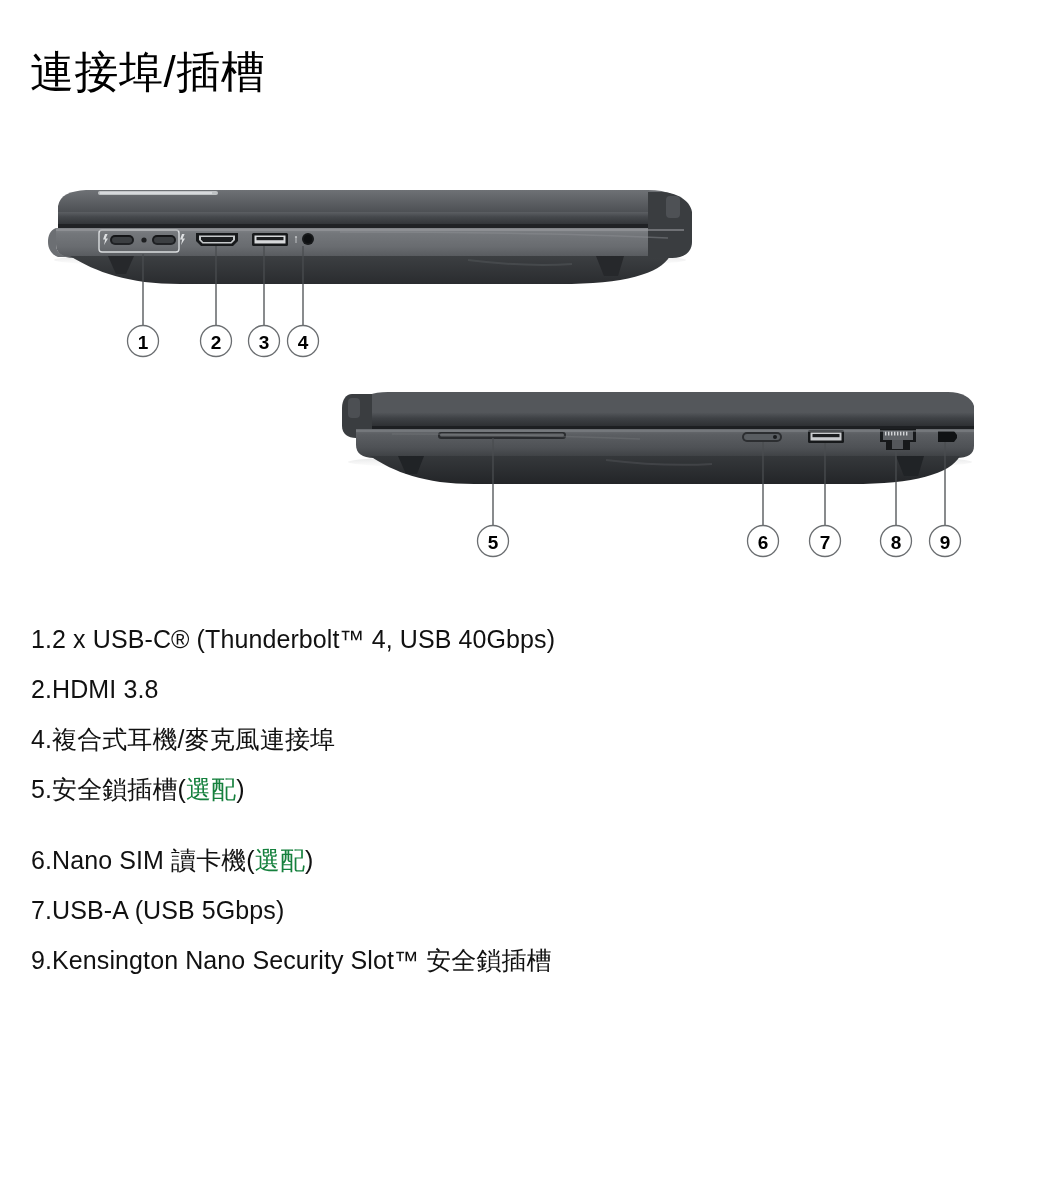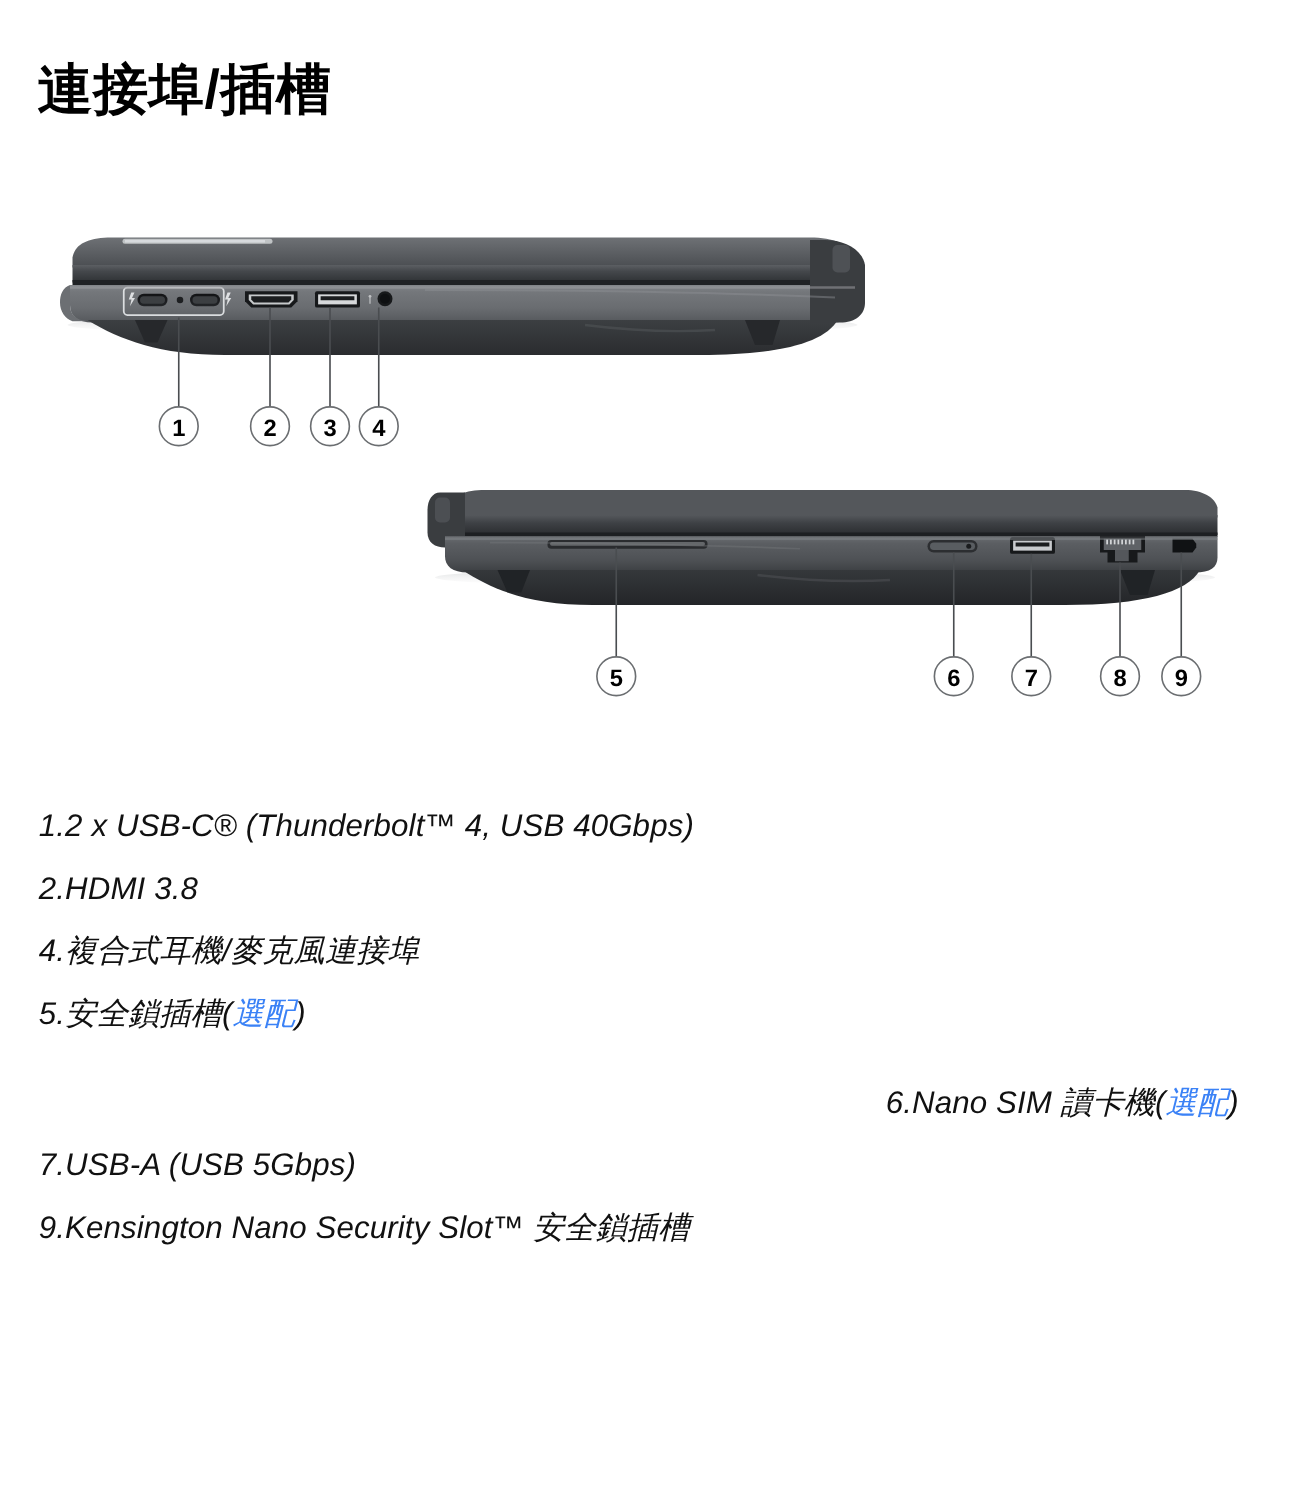--- a/index.html
+++ b/index.html
@@ -17,21 +17,21 @@
     color: #111111;
     -webkit-font-smoothing: antialiased;
   }
 
   
   .page-title {
     position: absolute;
     left: 30px;
     top: 18px;
     font-size: 44px;
-    font-weight: 700;
+    font-weight: 400;
     letter-spacing: 0.5px;
     line-height: 1.15;
     color: #000000;
     white-space: nowrap;
   }
 
   
   .figure-stage {
     position: absolute;
     left: 0;
@@ -40,40 +40,38 @@
     height: 440px;
   }
   .figure-stage svg {
     display: block;
   }
 
   
   .legend {
     position: absolute;
     left: 31px;
-    top: 636px;
+    top: 614px;
     width: 960px;
-    font-style: italic;
   }
   .legend-item {
     font-size: 25px;
     line-height: 50px;
     color: #111111;
     white-space: nowrap;
     letter-spacing: 0.1px;
   }
   .legend-item.gap-before {
     margin-top: 21px;
-    text-align: right;
   }
   .legend-item .idx {
     display: inline;
   }
   .legend-item .opt {
-    color: #3b82f6;
+    color: #15803d;
   }
 </style>
 </head>
 <body>
 
 <h1 class="page-title">連接埠/插槽</h1>
 
 <div class="figure-stage">
   <svg width="1040" height="440" viewBox="0 0 1040 440" xmlns="http://www.w3.org/2000/svg">
     <defs>

